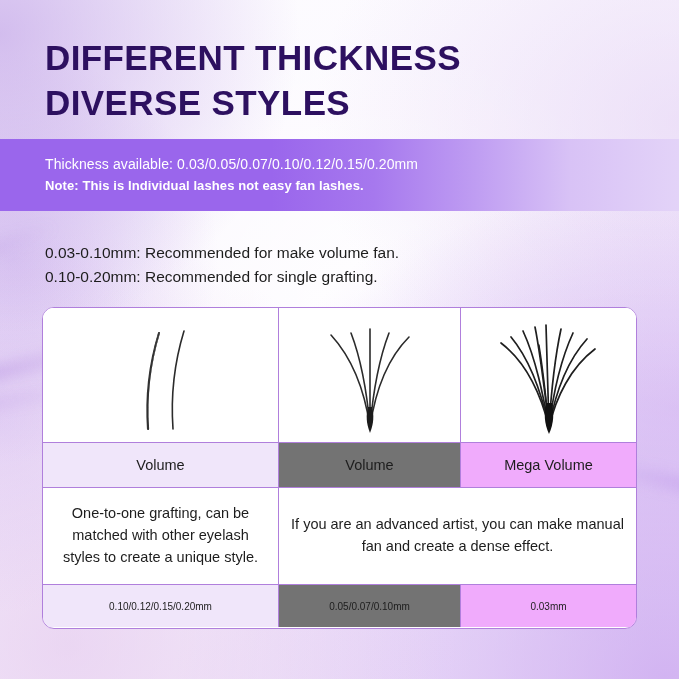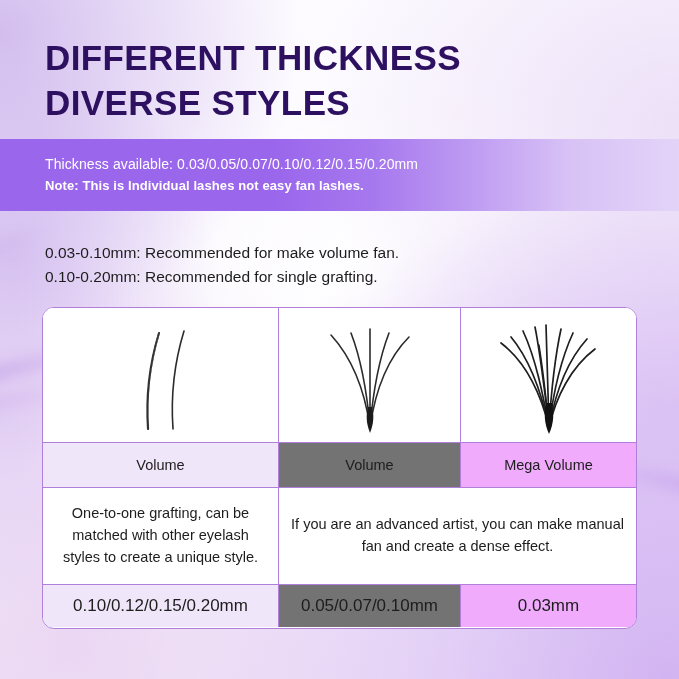--- a/index.html
+++ b/index.html
@@ -111,21 +111,21 @@
   .shade-2 { background:#737373; }
   .shade-3 { background:#f0abfc; }
 
   
   .row-desc { height:97px; border-bottom:1.5px solid #b07fdc; background:#ffffff; }
   .row-desc .tcell { height:100%; background:#ffffff; padding:6px 10px; }
   .desc-text { font-size:14.5px; color:#1d1d1d; line-height:1.5; }
 
   
   .row-vals { height:42px; }
-  .row-vals .tcell { height:100%; font-size:17px; color:#1d1d1d; }
+  .row-vals .tcell { height:100%; font-size:10px; color:#1d1d1d; }
 </style>
 </head>
 <body>
 
 <div class="bg-layer"></div>
 <div class="bg-streak streak-a"></div>
 <div class="bg-streak streak-b"></div>
 <div class="bg-streak streak-c"></div>
 <div class="bg-streak streak-d"></div>
 

